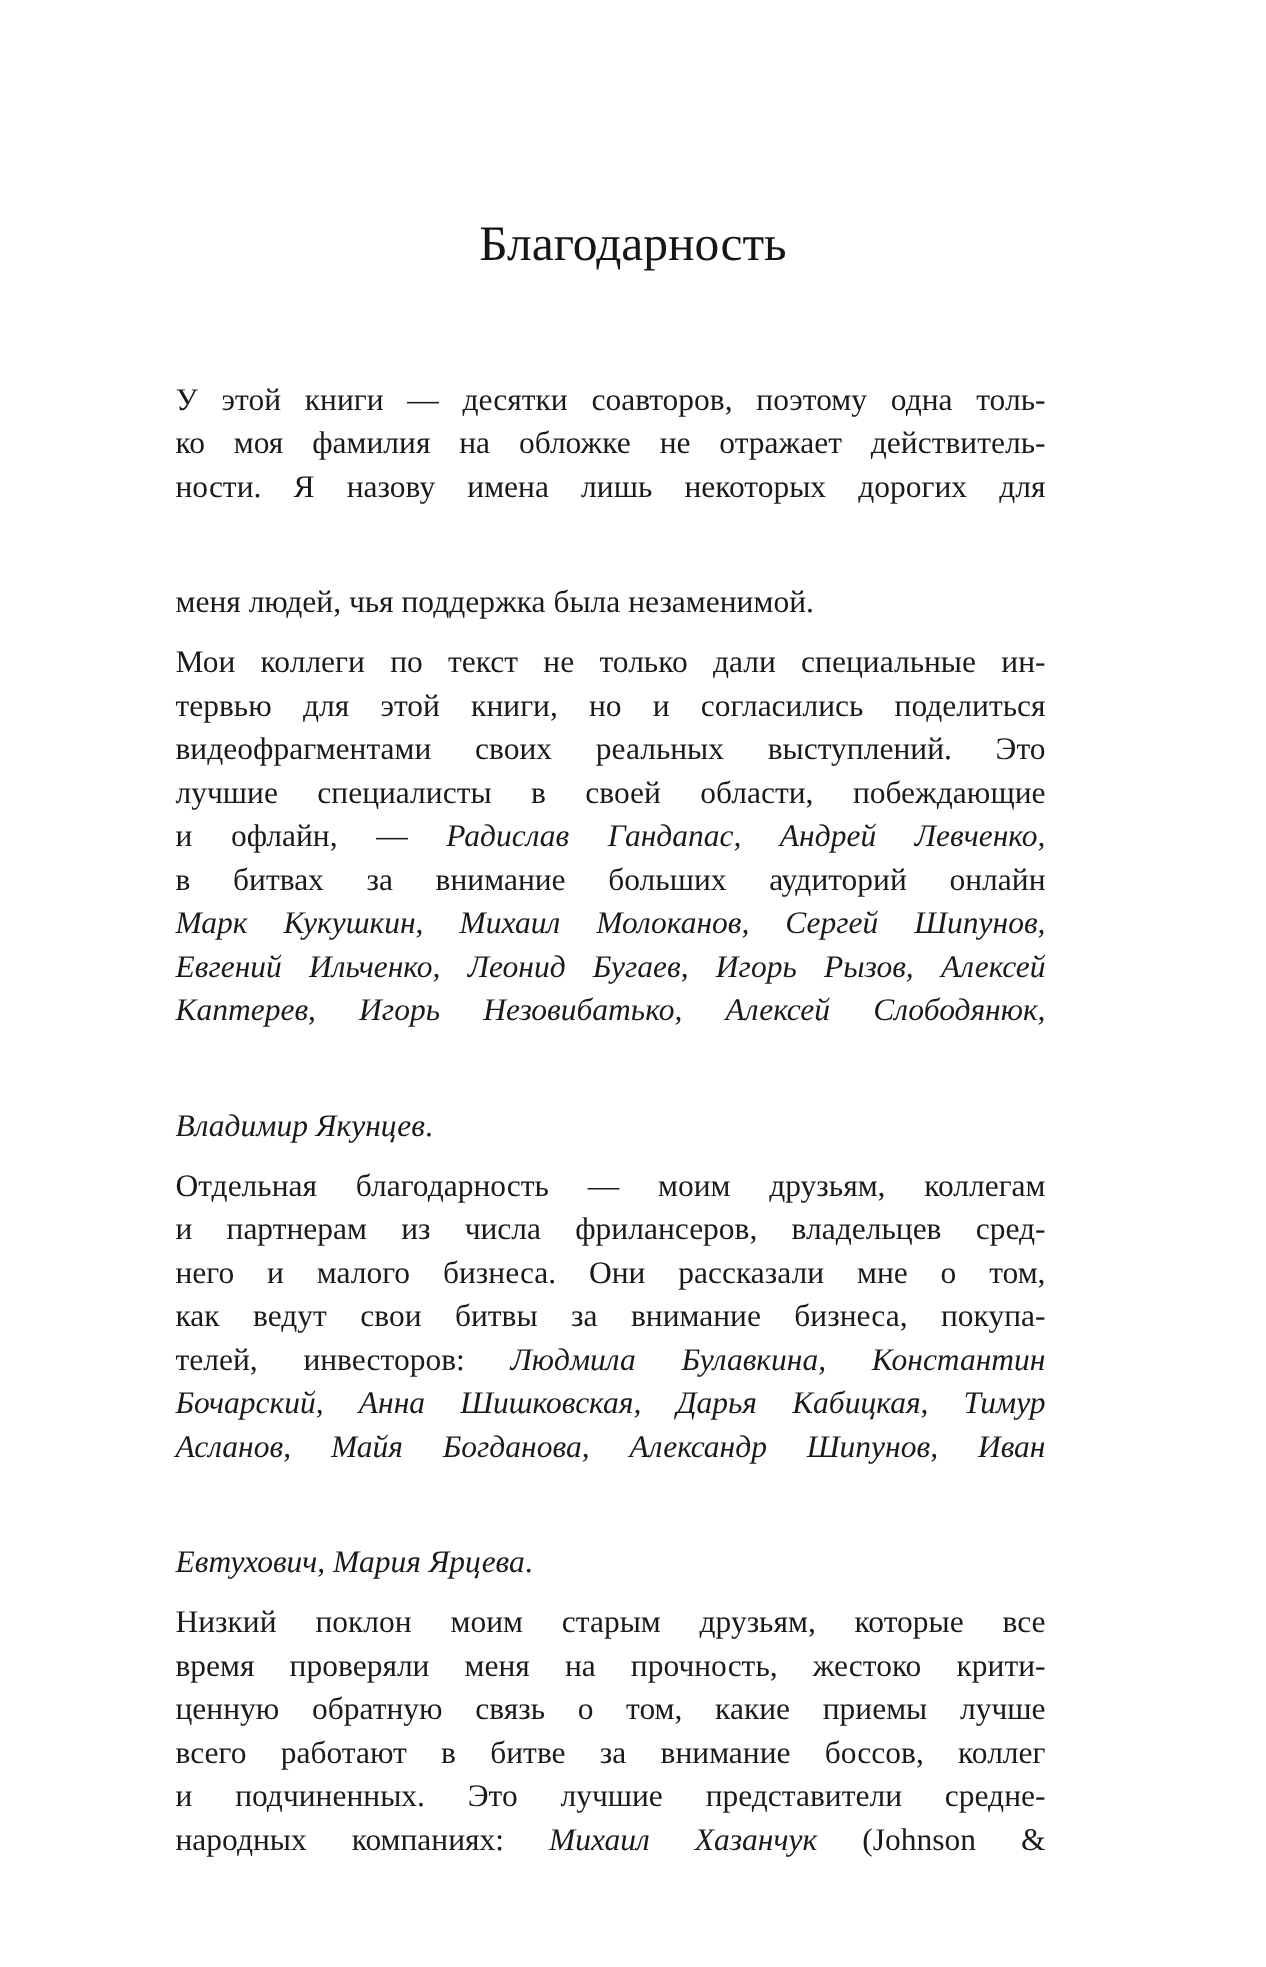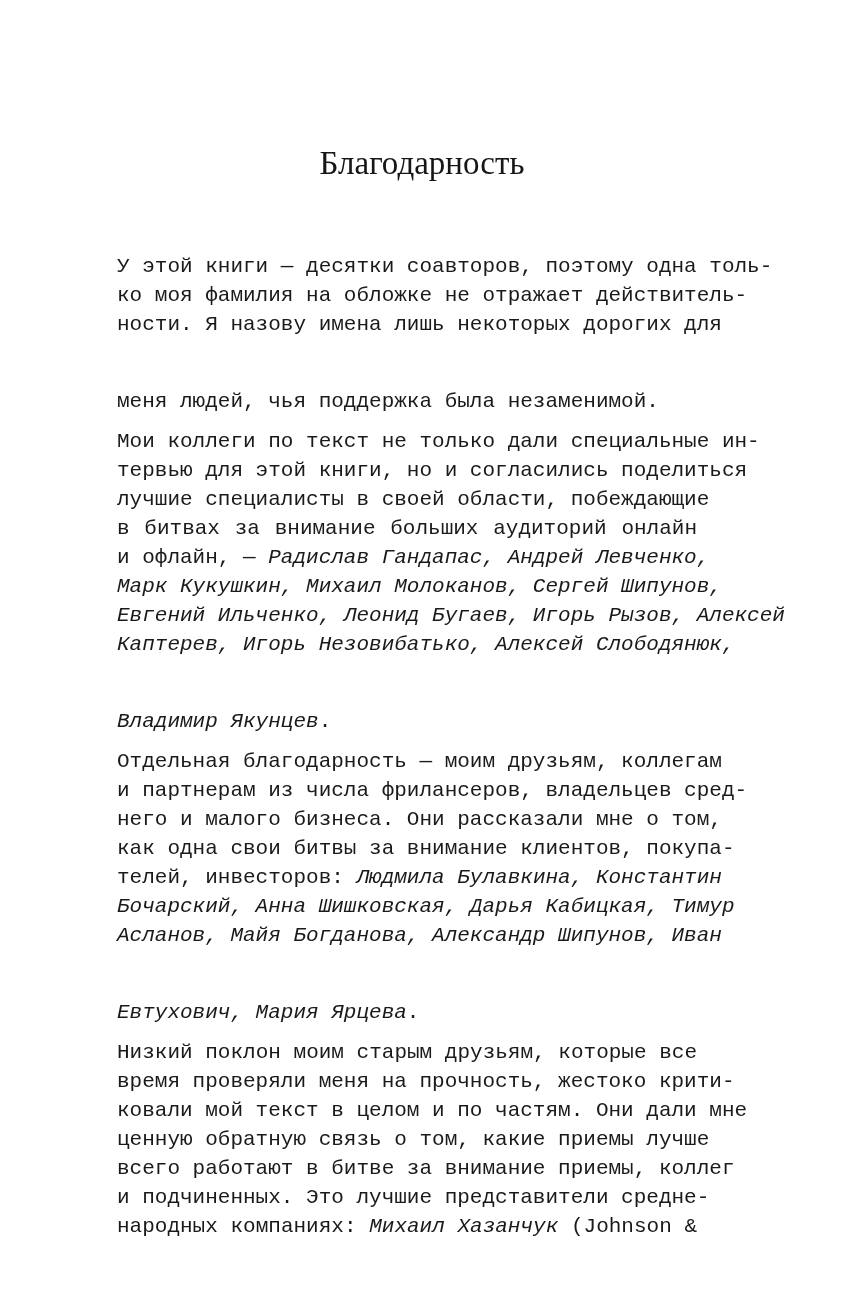--- a/index.html
+++ b/index.html
@@ -35,21 +35,21 @@
       top: 252px;
     }
     .para {
       margin: 0 0 11px 0;
     }
     .line {
       display: block;
       height: 29px;
       line-height: 29px;
       font-size: 21px;
-      font-family: Liberation Mono, monospace;
+      font-family: Liberation Serif, serif;
       white-space: nowrap;
       text-align: justify;
       text-align-last: justify;
     }
     .line.last {
       text-align-last: left;
       margin-top: 48px;
     }
     .it {
       font-style: italic;
@@ -63,40 +63,40 @@
 <div class="body-text" id="body-text">
     <p class="para">
       <span class="line"><span>У этой книги — десятки соавторов, поэтому одна толь-</span></span>
       <span class="line"><span>ко моя фамилия на обложке не отражает действитель-</span></span>
       <span class="line"><span>ности. Я назову имена лишь некоторых дорогих для</span></span>
       <span class="line last"><span>меня людей, чья поддержка была незаменимой.</span></span>
     </p>
     <p class="para">
       <span class="line"><span>Мои коллеги по текст не только дали специальные ин-</span></span>
       <span class="line"><span>тервью для этой книги, но и согласились поделиться</span></span>
+      <span class="line"><span>видеофрагментами своих реальных выступлений. Это</span></span>
       <span class="line"><span>лучшие специалисты в своей области, побеждающие</span></span>
+      <span class="line"><span>и офлайн, — </span><span class="it">Радислав Гандапас, Андрей Левченко,</span></span>
       <span class="line"><span>в битвах за внимание больших аудиторий онлайн</span></span>
-      <span class="line"><span>и офлайн, — </span><span class="it">Радислав Гандапас, Андрей Левченко,</span></span>
       <span class="line"><span class="it">Марк Кукушкин, Михаил Молоканов, Сергей Шипунов,</span></span>
       <span class="line"><span class="it">Евгений Ильченко, Леонид Бугаев, Игорь Рызов, Алексей</span></span>
       <span class="line"><span class="it">Каптерев, Игорь Незовибатько, Алексей Слободянюк,</span></span>
       <span class="line last"><span class="it">Владимир Якунцев</span><span>.</span></span>
     </p>
     <p class="para">
       <span class="line"><span>Отдельная благодарность — моим друзьям, коллегам</span></span>
       <span class="line"><span>и партнерам из числа фрилансеров, владельцев сред-</span></span>
       <span class="line"><span>него и малого бизнеса. Они рассказали мне о том,</span></span>
-      <span class="line"><span>как одна свои битвы за внимание клиентов, покупа-</span></span>
+      <span class="line"><span>как ведут свои битвы за внимание бизнеса, покупа-</span></span>
       <span class="line"><span>телей, инвесторов: </span><span class="it">Людмила Булавкина, Константин</span></span>
       <span class="line"><span class="it">Бочарский, Анна Шишковская, Дарья Кабицкая, Тимур</span></span>
       <span class="line"><span class="it">Асланов, Майя Богданова, Александр Шипунов, Иван</span></span>
       <span class="line last"><span class="it">Евтухович, Мария Ярцева</span><span>.</span></span>
     </p>
     <p class="para">
       <span class="line"><span>Низкий поклон моим старым друзьям, которые все</span></span>
       <span class="line"><span>время проверяли меня на прочность, жестоко крити-</span></span>
-      <span class="line"><span>ковали мой текст в целом и по частям. Они дали мне</span></span>
       <span class="line"><span>ценную обратную связь о том, какие приемы лучше</span></span>
-      <span class="line"><span>всего работают в битве за внимание приемы, коллег</span></span>
+      <span class="line"><span>всего работают в битве за внимание боссов, коллег</span></span>
       <span class="line"><span>и подчиненных. Это лучшие представители средне-</span></span>
       <span class="line"><span>народных компаниях: </span><span class="it">Михаил Хазанчук</span><span> (Johnson &amp;</span></span>
     </p>
   </div>
 
 </body></html>

